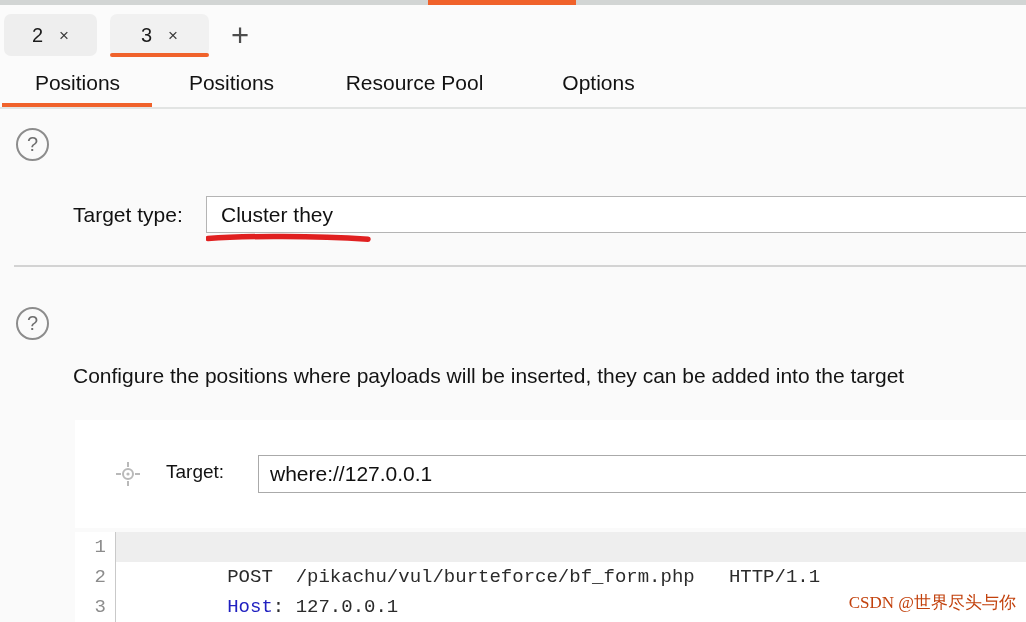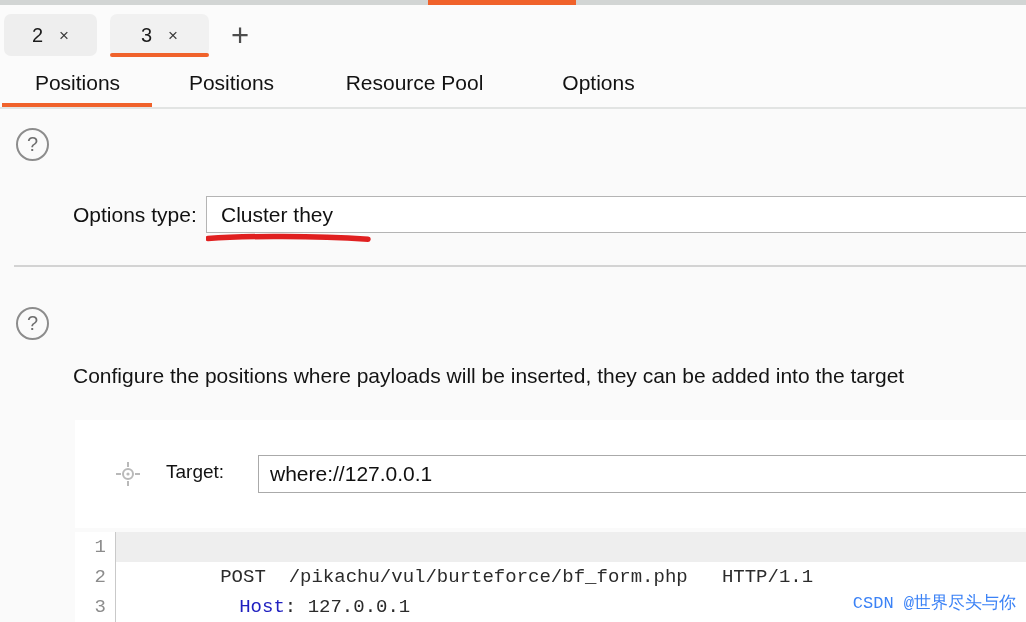--- a/index.html
+++ b/index.html
@@ -265,30 +265,30 @@
   .gutter-num {
     height: 30px;
     line-height: 30px;
     text-align: right;
     padding-right: 9px;
     font-family: "Liberation Mono", monospace;
     font-size: 19px;
     color: #8c8c8c;
   }
   .tok-plain  { color: #2b2b2b; }
-  .tok-header { color: #2020c0; margin-left: 19px; }
-  .code-pad   { padding-left: 13px; }
+  .tok-header { color: #2020c0; }
+  .code-pad   { padding-left: 20px; }
 
   
   .watermark {
     position: absolute;
     right: 10px; bottom: 8px;
     font-size: 17px;
-    color: #3b82f6;
-    font-family: Liberation Mono, monospace;
+    color: #c2410c;
+    font-family: Liberation Serif, serif;
     white-space: nowrap;
   }
 </style>
 </head>
 <body>
 
 <div id="app">
 
   <div class="top-strip">
     <div class="top-strip-accent"></div>
@@ -319,21 +319,21 @@
     </div>
     <div class="main-tab mt-2">
       <span>Resource Pool</span>
     </div>
     <div class="main-tab-underline"></div>
   </div>
 
   <div class="help-icon attack-help">?</div>
 
   <div class="attack-row">
-    <span class="attack-label">Options type:</span>
+    <span class="attack-label">Target type:</span>
   </div>
   <div class="attack-select">
     <span>Cluster they</span>
   </div>
 
   <div class="red-underline">
     <svg width="166" height="9" viewBox="0 0 166 9">
       <path d="M2,5.5 C40,2.5 110,3.0 162,6.2" stroke="#e02020" stroke-width="5.5" fill="none" stroke-linecap="round"></path>
     </svg>
   </div>

